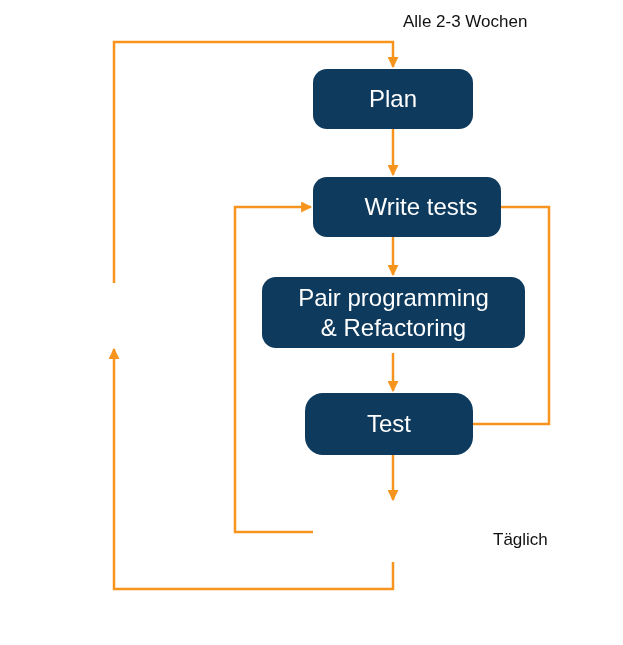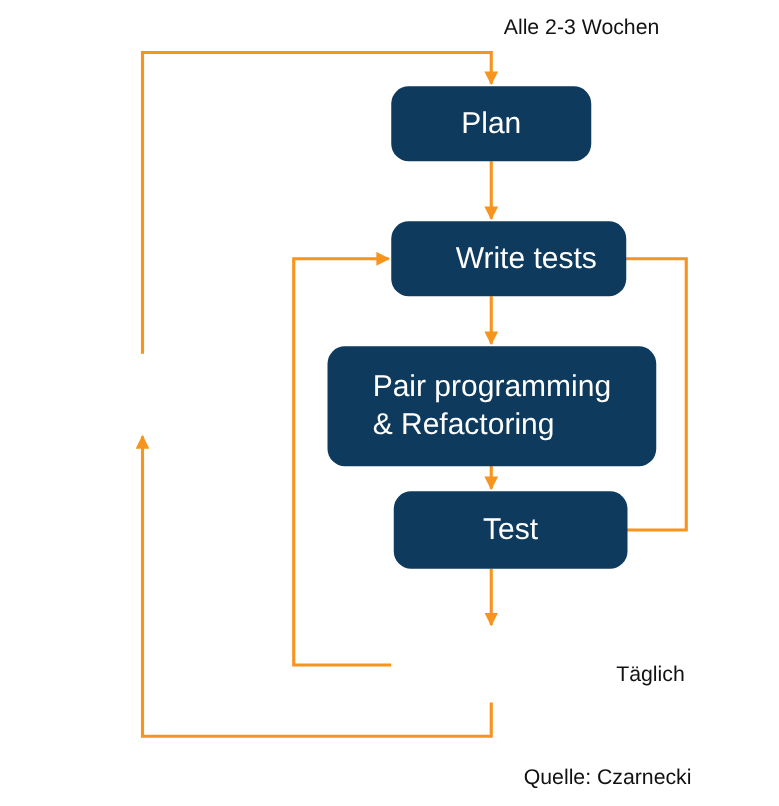--- a/index.html
+++ b/index.html
@@ -33,28 +33,29 @@
     stroke: none;
   }
   .node {
     position: absolute;
     background: var(--node-fill, #0e3a5d);
     color: var(--node-text, #ffffff);
     border-radius: 14px;
     display: flex;
     align-items: center;
     justify-content: center;
+    text-align: center;
     font-size: 24px;
     line-height: 1.25;
     white-space: pre-line;
   }
   .node-plan        { left: 313px; top: 69px;  width: 160px; height: 60px; }
   .node-write-tests { left: 313px; top: 177px; width: 160px; height: 60px; padding-left: 28px; }
-  .node-pair        { left: 262px; top: 277px; width: 263px; height: 96px; }
-  .node-test        { left: 315px; top: 393px; width: 187px; height: 62px; }
+  .node-pair        { left: 262px; top: 277px; width: 263px; height: 71px; }
+  .node-test        { left: 305px; top: 393px; width: 168px; height: 62px; border-radius: 18px; }
   .node-integration { left: 313px; top: 502px; width: 160px; height: 60px; }
   .node-release     { left: 33px;  top: 283px; width: 162px; height: 64px; }
   .label {
     position: absolute;
     color: var(--label-text, #111111);
     font-size: 17px;
     white-space: nowrap;
     text-align: right;
   }
   .label-cycle  { left: 403px; top: 12px;  }
@@ -90,15 +91,14 @@
 
   <div class="node node-pair">Pair programming
 &amp; Refactoring</div>
 
   <div class="node node-test">Test</div>
 
 
 
   <div class="label label-daily">Täglich</div>
 
-  <div class="label label-source">Quelle: Czarnecki</div>
 
 </div>
 
 </body></html>

